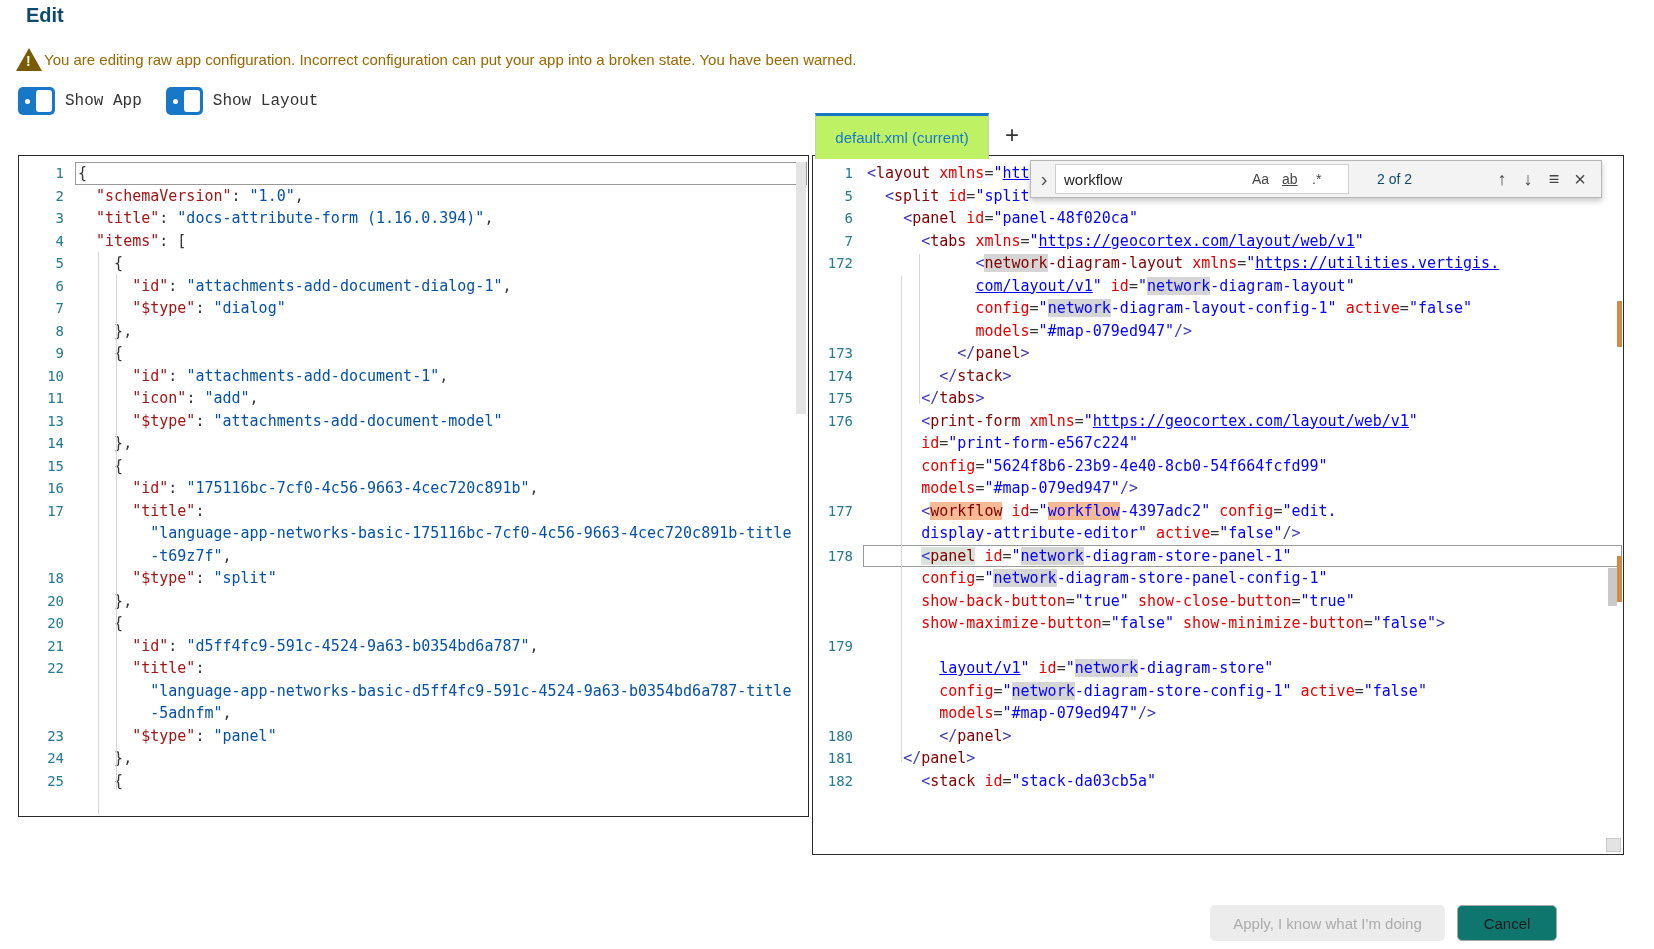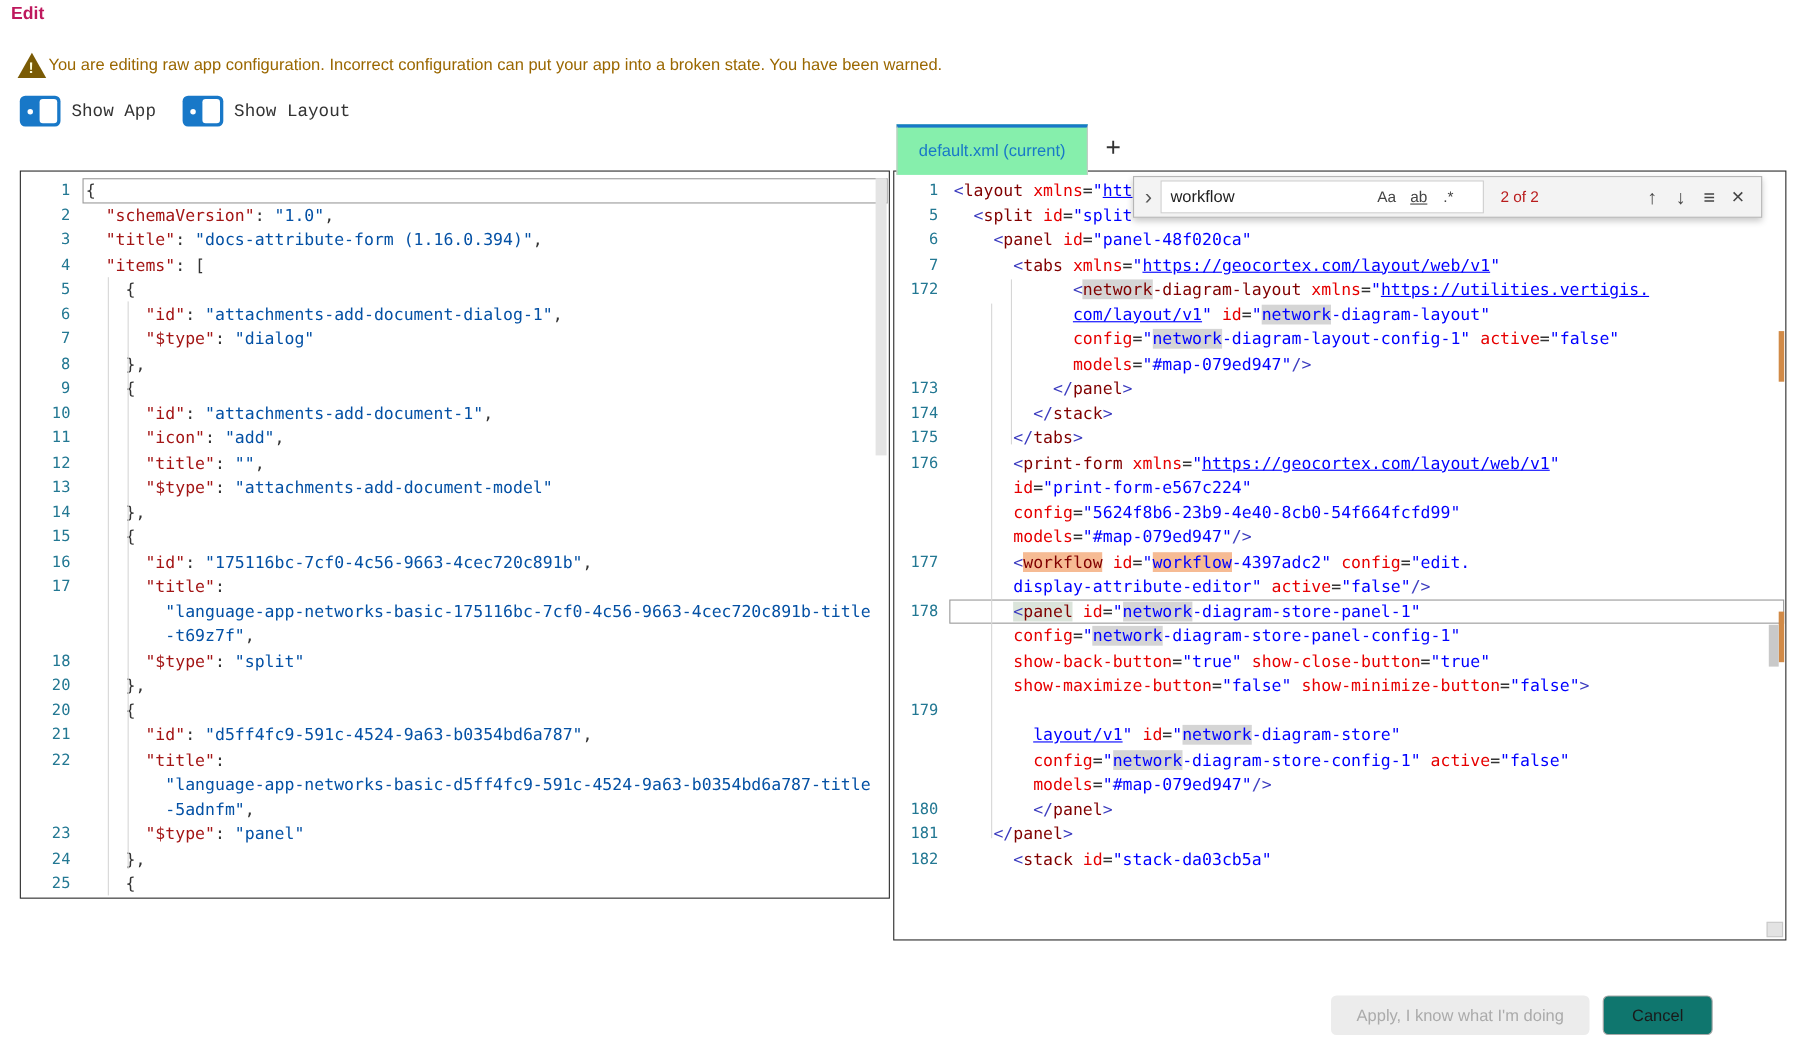--- a/index.html
+++ b/index.html
@@ -1,34 +1,34 @@
 <!DOCTYPE html>
 <html><head>
 <meta charset="utf-8">
 <style>
   html,body{margin:0;padding:0;}
   body{width:1654px;height:949px;position:relative;overflow:hidden;background:#fff;
        font-family:"Liberation Sans",sans-serif;color:#333;}
   .abs{position:absolute;}
   
-  #page-title{left:10px;top:4px;font-size:16px;font-weight:bold;color:#be185d;}
+  #page-title{left:26px;top:4px;font-size:20px;font-weight:bold;color:#0c4a6e;}
   #warning-row{left:16px;top:48px;display:flex;align-items:center;}
   .warn-tri{width:0;height:0;border-left:13px solid transparent;border-right:13px solid transparent;
             border-bottom:23px solid #7a5b05;position:relative;}
   .warn-tri span{position:absolute;left:-3px;top:4px;font-size:14px;font-weight:bold;color:#ffd;line-height:19px;}
   #warning-text{margin-left:2px;font-size:15px;color:#9a6700;}
   
   .toggle-row{left:18px;top:87px;display:flex;align-items:center;gap:24px;font-family:Liberation Mono, monospace;}
   .toggle{width:37px;height:28px;background:#1878c8;border-radius:5px;position:relative;flex:none;cursor:pointer;}
   .toggle .dot{position:absolute;left:7px;top:12px;width:5px;height:5px;border-radius:50%;background:#fff;}
   .toggle .knob{position:absolute;right:3px;top:3px;bottom:3px;width:16px;background:#fff;border-radius:3px;}
   .toggle-label{font-size:16px;color:#333;margin-left:10px;}
   .toggle-group{display:flex;align-items:center;}
   
-  #tab-active{left:815px;top:113px;width:172px;height:43px;background:#86efac;
+  #tab-active{left:815px;top:113px;width:172px;height:43px;background:#bef264;
       border:1px solid #c8c8c8;border-bottom:none;border-top:3px solid #1878c8;
       color:#1878c8;font-size:15px;display:flex;align-items:center;justify-content:center;z-index:5;cursor:pointer;}
   #tab-add{left:996px;top:119px;width:32px;height:32px;font-size:24px;color:#333;
       display:flex;align-items:center;justify-content:center;cursor:pointer;}
   
   .editor{position:absolute;background:#fff;border:1px solid #2a2a2a;overflow:hidden;
       font-family:"DejaVu Sans Mono","Liberation Mono",monospace;font-size:15px;}
   #left-editor{left:18px;top:155px;width:789px;height:660px;--cl:56px;}
   #right-editor{left:812px;top:155px;width:810px;height:698px;--cl:50px;}
   .rows{position:absolute;left:0;top:6px;right:0;}
@@ -56,21 +56,21 @@
   #find-widget{left:1030px;top:160px;width:572px;height:38px;background:#f3f3f3;
       border:1px solid #b6b6b6;box-shadow:0 3px 6px rgba(0,0,0,.22);z-index:9;
       display:flex;align-items:center;padding:0 8px 0 4px;box-sizing:border-box;}
   #find-collapse{font-size:20px;color:#555;width:18px;text-align:center;cursor:pointer;flex:none;}
   #find-input-wrap{background:#fff;border:1px solid #cecece;height:28px;width:292px;
       display:flex;align-items:center;flex:none;margin-left:2px;}
   #find-input{border:none;outline:none;font-size:15px;color:#222;width:188px;padding:0 0 0 8px;
       font-family:"Liberation Sans",sans-serif;background:transparent;}
   .find-opt{width:30px;text-align:left;color:#454545;font-size:14px;cursor:pointer;flex:none;}
   .find-opt.word u{text-decoration:underline;}
-  #find-matches{color:#b91c1c;font-size:14px;margin-left:15px;flex:none;}
+  #find-matches{color:#0c4a6e;font-size:14px;margin-left:28px;flex:none;}
   .find-spacer{flex:1;}
   .find-btn{width:26px;text-align:center;color:#454545;font-size:18px;cursor:pointer;flex:none;}
   
   .btn{position:absolute;height:36px;border-radius:5px;font-size:15px;display:flex;
       align-items:center;justify-content:center;box-sizing:border-box;cursor:pointer;}
   #apply-btn{left:1210px;top:905px;width:235px;background:#ececec;color:#ababab;border:none;}
   #cancel-btn{left:1457px;top:905px;width:100px;background:#0f766e;color:#1a1a1a;border:1px solid #a8a8a8;}
 </style>
 </head>
 <body>
@@ -110,21 +110,20 @@
       <div class="row"><span class="ln">2</span><span class="code"><span>  </span><span class="k">"schemaVersion"</span><span>: </span><span class="s">"1.0"</span><span>,</span></span></div>
       <div class="row"><span class="ln">3</span><span class="code"><span>  </span><span class="k">"title"</span><span>: </span><span class="s">"docs-attribute-form (1.16.0.394)"</span><span>,</span></span></div>
       <div class="row"><span class="ln">4</span><span class="code"><span>  </span><span class="k">"items"</span><span>: [</span></span></div>
       <div class="row"><span class="ln">5</span><span class="code"><span>    {</span></span></div>
       <div class="row"><span class="ln">6</span><span class="code"><span>      </span><span class="k">"id"</span><span>: </span><span class="s">"attachments-add-document-dialog-1"</span><span>,</span></span></div>
       <div class="row"><span class="ln">7</span><span class="code"><span>      </span><span class="k">"$type"</span><span>: </span><span class="s">"dialog"</span></span></div>
       <div class="row"><span class="ln">8</span><span class="code"><span>    },</span></span></div>
       <div class="row"><span class="ln">9</span><span class="code"><span>    {</span></span></div>
       <div class="row"><span class="ln">10</span><span class="code"><span>      </span><span class="k">"id"</span><span>: </span><span class="s">"attachments-add-document-1"</span><span>,</span></span></div>
       <div class="row"><span class="ln">11</span><span class="code"><span>      </span><span class="k">"icon"</span><span>: </span><span class="s">"add"</span><span>,</span></span></div>
-      <div class="row"><span class="ln">12</span><span class="code"><span>      </span><span class="k">"title"</span><span>: </span><span class="s">""</span><span>,</span></span></div>
       <div class="row"><span class="ln">13</span><span class="code"><span>      </span><span class="k">"$type"</span><span>: </span><span class="s">"attachments-add-document-model"</span></span></div>
       <div class="row"><span class="ln">14</span><span class="code"><span>    },</span></span></div>
       <div class="row"><span class="ln">15</span><span class="code"><span>    {</span></span></div>
       <div class="row"><span class="ln">16</span><span class="code"><span>      </span><span class="k">"id"</span><span>: </span><span class="s">"175116bc-7cf0-4c56-9663-4cec720c891b"</span><span>,</span></span></div>
       <div class="row"><span class="ln">17</span><span class="code"><span>      </span><span class="k">"title"</span><span>:</span></span></div>
       <div class="row"><span class="ln"></span><span class="code"><span>        </span><span class="s">"language-app-networks-basic-175116bc-7cf0-4c56-9663-4cec720c891b-title</span></span></div>
       <div class="row"><span class="ln"></span><span class="code"><span>        </span><span class="s">-t69z7f"</span><span>,</span></span></div>
       <div class="row"><span class="ln">18</span><span class="code"><span>      </span><span class="k">"$type"</span><span>: </span><span class="s">"split"</span></span></div>
       <div class="row"><span class="ln">20</span><span class="code"><span>    },</span></span></div>
       <div class="row"><span class="ln">20</span><span class="code"><span>    {</span></span></div>

